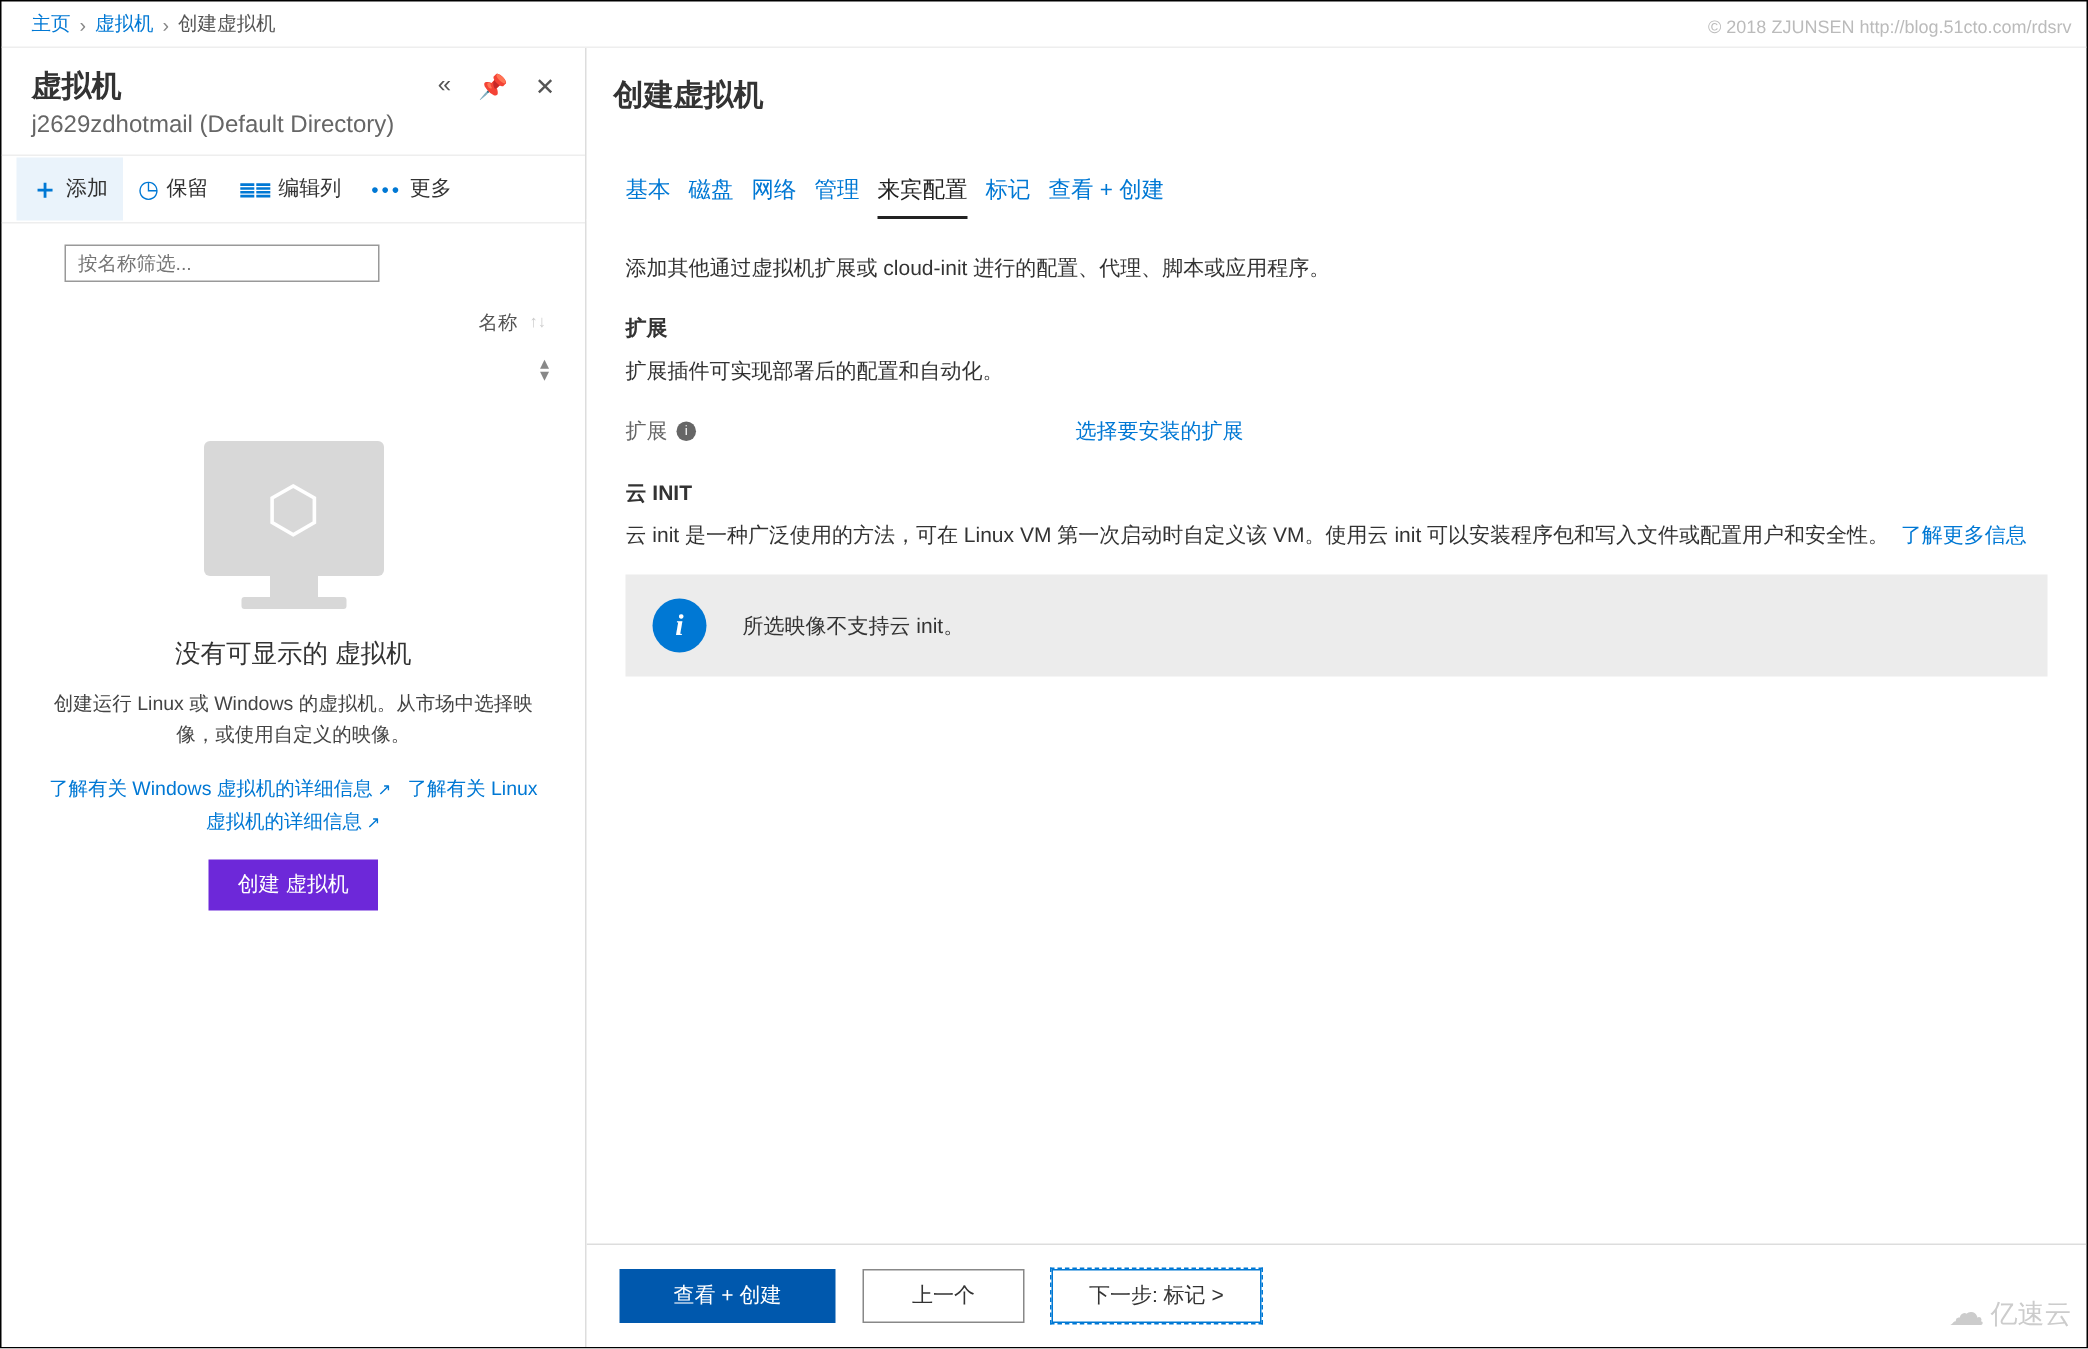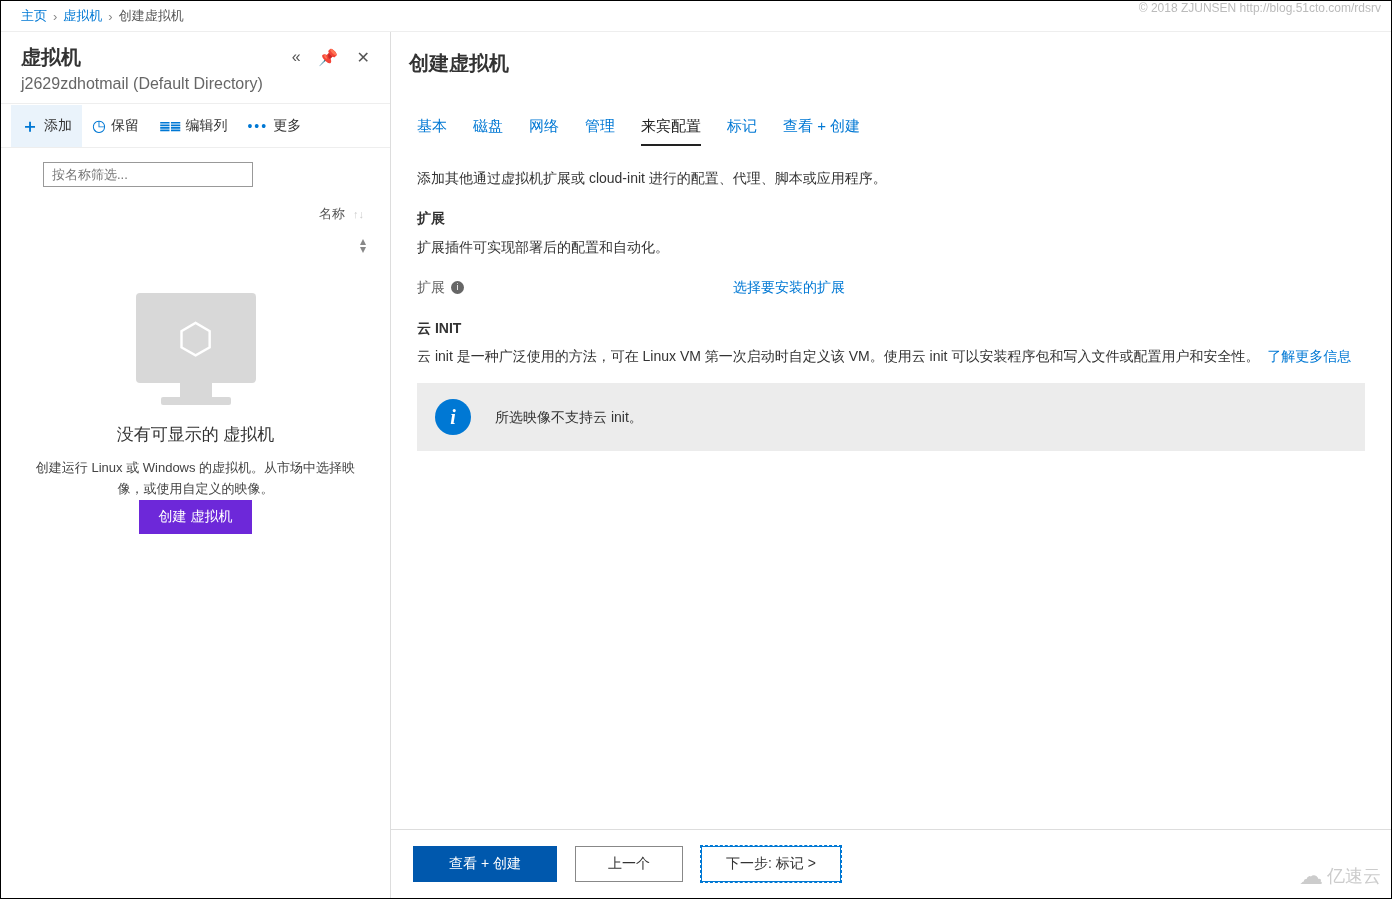--- a/index.html
+++ b/index.html
@@ -2,21 +2,21 @@
 <html><head>
 <meta charset="utf-8">
 <style>
 * { box-sizing: border-box; margin: 0; padding: 0; }
 body { font-family: "Segoe UI", "Microsoft YaHei", sans-serif; font-size: 13px; color: #333; background: #fff; }
 .app { width: 1392px; height: 899px; border: 1px solid #000; display: flex; flex-direction: column; overflow: hidden; position: relative; }
 .breadcrumb { display: flex; align-items: center; padding: 6px 20px; gap: 6px; font-size: 13px; border-bottom: 1px solid #eee; }
 .breadcrumb a { color: #0078d4; text-decoration: none; }
 .breadcrumb .sep { color: #888; }
 .breadcrumb .current { color: #555; }
-.watermark { position: absolute; top: 0; right: 10px; color: #bbb; font-size: 12px; z-index: 10; }
+.watermark { position: absolute; top: 10px; right: 10px; color: #bbb; font-size: 12px; z-index: 10; }
 .main { display: flex; flex: 1; overflow: hidden; }
 .left-panel { width: 390px; border-right: 1px solid #ddd; display: flex; flex-direction: column; padding: 0; }
 .panel-header { display: flex; align-items: center; padding: 12px 20px 4px; }
 .panel-title { font-size: 20px; font-weight: 600; flex: 1; }
 .header-icons { display: flex; gap: 18px; color: #555; }
 .header-icons span { cursor: pointer; font-size: 16px; }
 .panel-sub { padding: 0 20px 10px; color: #666; font-size: 16px; }
 .toolbar { display: flex; align-items: center; border-top: 1px solid #eee; border-bottom: 1px solid #eee; padding: 0 10px; }
 .toolbar-item { display: flex; align-items: center; gap: 5px; padding: 12px 10px; color: #333; cursor: pointer; font-size: 14px; }
 .toolbar-item.active { background: #eaf3fb; }
@@ -38,30 +38,30 @@
 .empty-title { font-size:17px; margin:12px 0; color:#333; }
 .empty-desc { font-size:13px; color:#444; line-height:1.6; padding:0 14px; }
 .empty-links { margin:14px 6px; font-size:13px; color:#0078d4; line-height:1.7; }
 .empty-links a { color:#0078d4; text-decoration:none; }
 .ext-icon::after { content:" ↗"; font-size:11px; }
 .create-btn { background:#6d28d9; color:#fff; border:none; padding:8px 20px; font-size:14px; cursor:pointer; }
 
 .right-panel { flex:1; display:flex; flex-direction:column; overflow:auto; position:relative; }
 .right-inner { padding: 18px 0 0 0; flex:1; display:flex; flex-direction:column; }
 .right-title { font-size:20px; font-weight:600; padding:0 0 40px 18px; }
-.tabs { display:flex; gap:26px; padding-left:26px; border-bottom:1px solid #fff; }
+.tabs { display:flex; gap:12px; padding-left:26px; border-bottom:1px solid #fff; }
 .tab { color:#0078d4; font-size:15px; padding-bottom:8px; cursor:pointer; }
 .tab.active { color:#222; border-bottom:2px solid #222; }
 .content { padding: 20px 26px 10px; font-size:14px; color:#333; line-height:1.6; flex:1; overflow:auto; }
 .content h3 { font-size:14px; font-weight:600; margin:18px 0 6px; }
 .content p { margin-bottom:6px; }
 .form-row { display:flex; align-items:center; margin:18px 0; }
 .form-label { width:300px; color:#666; font-size:14px; display:flex; align-items:center; gap:6px; }
 .info-icon { display:inline-block; width:13px; height:13px; border-radius:50%; background:#666; color:#fff; font-size:9px; text-align:center; line-height:13px; }
-.form-link { color:#0078d4; cursor:pointer;margin-left:16px; }
+.form-link { color:#0078d4; cursor:pointer; }
 .learn-link { color:#0078d4; cursor:pointer; }
 .info-banner { display:flex; align-items:center; background:#ececec; padding:16px 18px; margin-top:16px; gap:24px; }
 .info-circle { width:36px; height:36px; border-radius:50%; background:#0078d4; color:#fff; display:flex; align-items:center; justify-content:center; font-size:20px; font-weight:bold; font-style:italic; font-family:Georgia,serif; }
 .footer { border-top:1px solid #ddd; padding:16px 22px; display:flex; gap:18px; }
 .btn-primary { background:#0058ad; color:#fff; border:none; padding:8px 36px; font-size:14px; cursor:pointer; }
 .btn-secondary { background:#fff; color:#333; border:1px solid #888; padding:8px 32px; font-size:14px; cursor:pointer; }
 .btn-outline { background:#fff; color:#333; border:1px solid #0078d4; outline:1px dashed #0078d4; padding:8px 24px; font-size:14px; cursor:pointer; }
 .logo-watermark { position:absolute; bottom:8px; right:10px; color:#ccc; font-size:18px; display:flex; align-items:center; gap:4px; }
 .logo-watermark .cloud::before { content:"☁"; font-size:24px; }
 </style>
@@ -126,20 +126,24 @@
       <div class="empty-state">
         <div class="monitor">
           <div class="monitor-screen">
               <span class="cube">⬡</span>
             </div>
           <div class="monitor-stand"></div>
           <div class="monitor-base"></div>
         </div>
         <div class="empty-title">没有可显示的 虚拟机</div>
         <div class="empty-desc">创建运行 Linux 或 Windows 的虚拟机。从市场中选择映像，或使用自定义的映像。</div>
+        <div class="empty-links">
+          <a class="ext-icon">了解有关 Windows 虚拟机的详细信息</a>&nbsp;&nbsp;
+          <a class="ext-icon">了解有关 Linux 虚拟机的详细信息</a>
+        </div>
         <button class="create-btn">创建 虚拟机</button>
       </div>
     </div>
 
     <div class="right-panel">
       <div class="right-inner">
         <div class="right-title">创建虚拟机</div>
         <div class="tabs">
           <div class="tab">基本</div>
           <div class="tab">磁盘</div>

